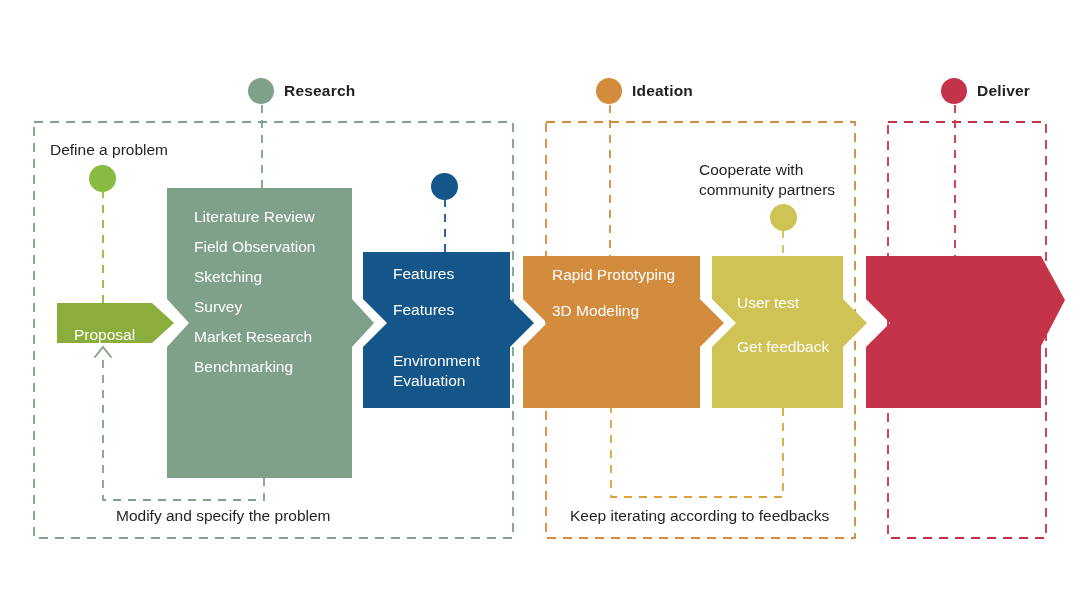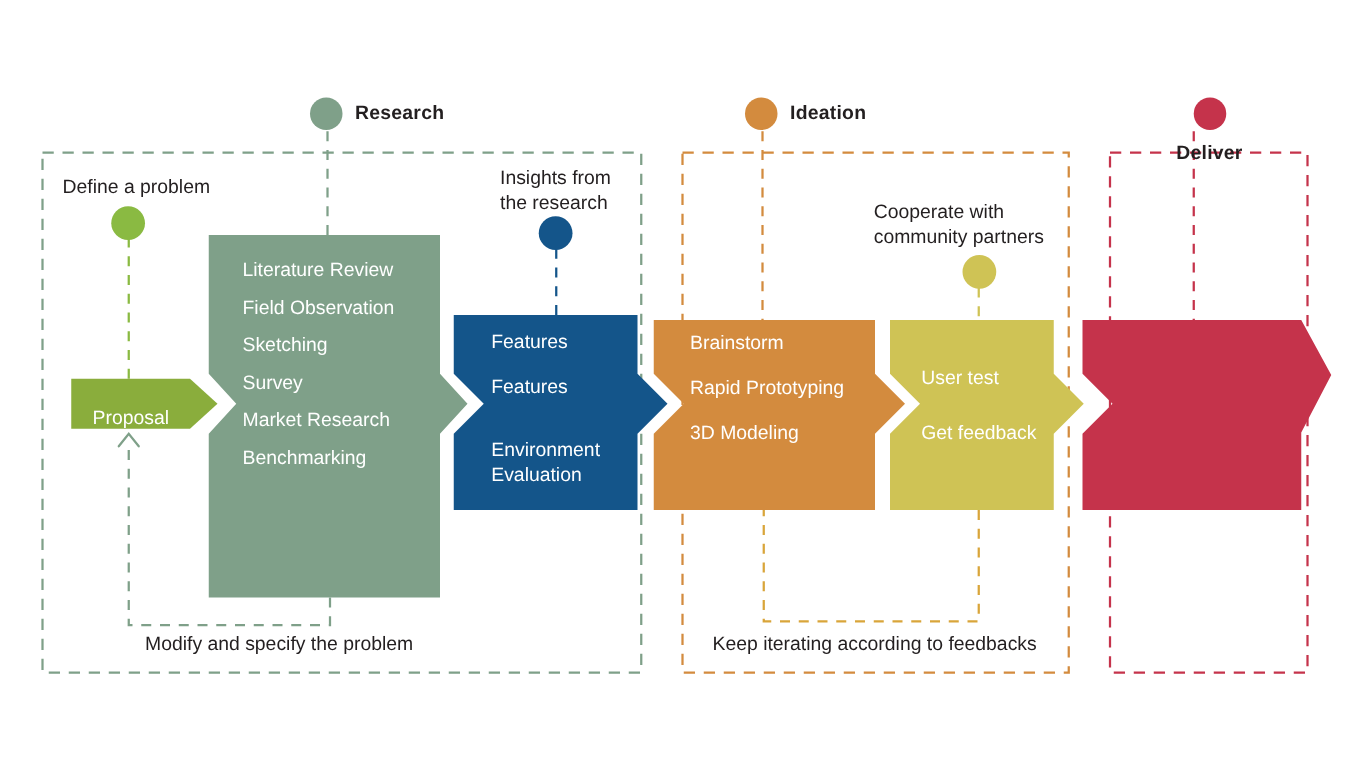--- a/index.html
+++ b/index.html
@@ -137,30 +137,28 @@
   <div class="legend" style="left:248px; top:78px;">
     <span class="legend-dot" style="background:#7fa089"></span>
     <span class="legend-label">Research</span>
   </div>
 
   <div class="legend" style="left:596px; top:78px;">
     <span class="legend-dot" style="background:#d38b3e"></span>
     <span class="legend-label">Ideation</span>
   </div>
 
-  <div class="legend" style="left:941px; top:78px;flex-direction:column;">
+  <div class="legend" style="left:941px; top:78px;">
     <span class="legend-dot" style="background:#c5334b"></span>
     <span class="legend-label">Deliver</span>
   </div>
 
   <div class="note" style="left:50px; top:140px;">Define a problem</div>
   <div class="conn-dot" style="left:89px; top:165px; width:27px; height:27px; background:#8aba42;"></div>
 
-  <div class="note" style="left:400px; top:133px;">Insights from
-the research</div>
   <div class="conn-dot" style="left:431px; top:173px; width:27px; height:27px; background:#14558a;"></div>
 
   <div class="note" style="left:699px; top:160px;">Cooperate with
 community partners</div>
   <div class="conn-dot" style="left:770px; top:204px; width:27px; height:27px; background:#cfc355;"></div>
 
   <div class="note" style="left:72px; top:506px;margin-left:44px;">Modify and specify the problem</div>
 
   <div class="note" style="left:570px; top:506px;">Keep iterating according to feedbacks</div>
 
@@ -178,21 +176,20 @@
   </div>
 
   <div class="chev-list" style="position:absolute; left:393px; top:265px; width:120px; gap:18px;">
     <div class="chev-item">Features</div>
     <div class="chev-item">Features</div>
     <div class="chev-item" style="margin-top:14px; line-height:1.28;">Environment
 Evaluation</div>
   </div>
 
   <div class="chev-list" style="position:absolute; left:552px; top:266px; width:160px; gap:18px;">
-    <div class="chev-item">Brainstorm</div>
     <div class="chev-item">Rapid Prototyping</div>
     <div class="chev-item">3D Modeling</div>
   </div>
 
   <div class="chev-list" style="position:absolute; left:737px; top:294px; width:130px; gap:26px;">
     <div class="chev-item">User test</div>
     <div class="chev-item">Get feedback</div>
   </div>
 
 

